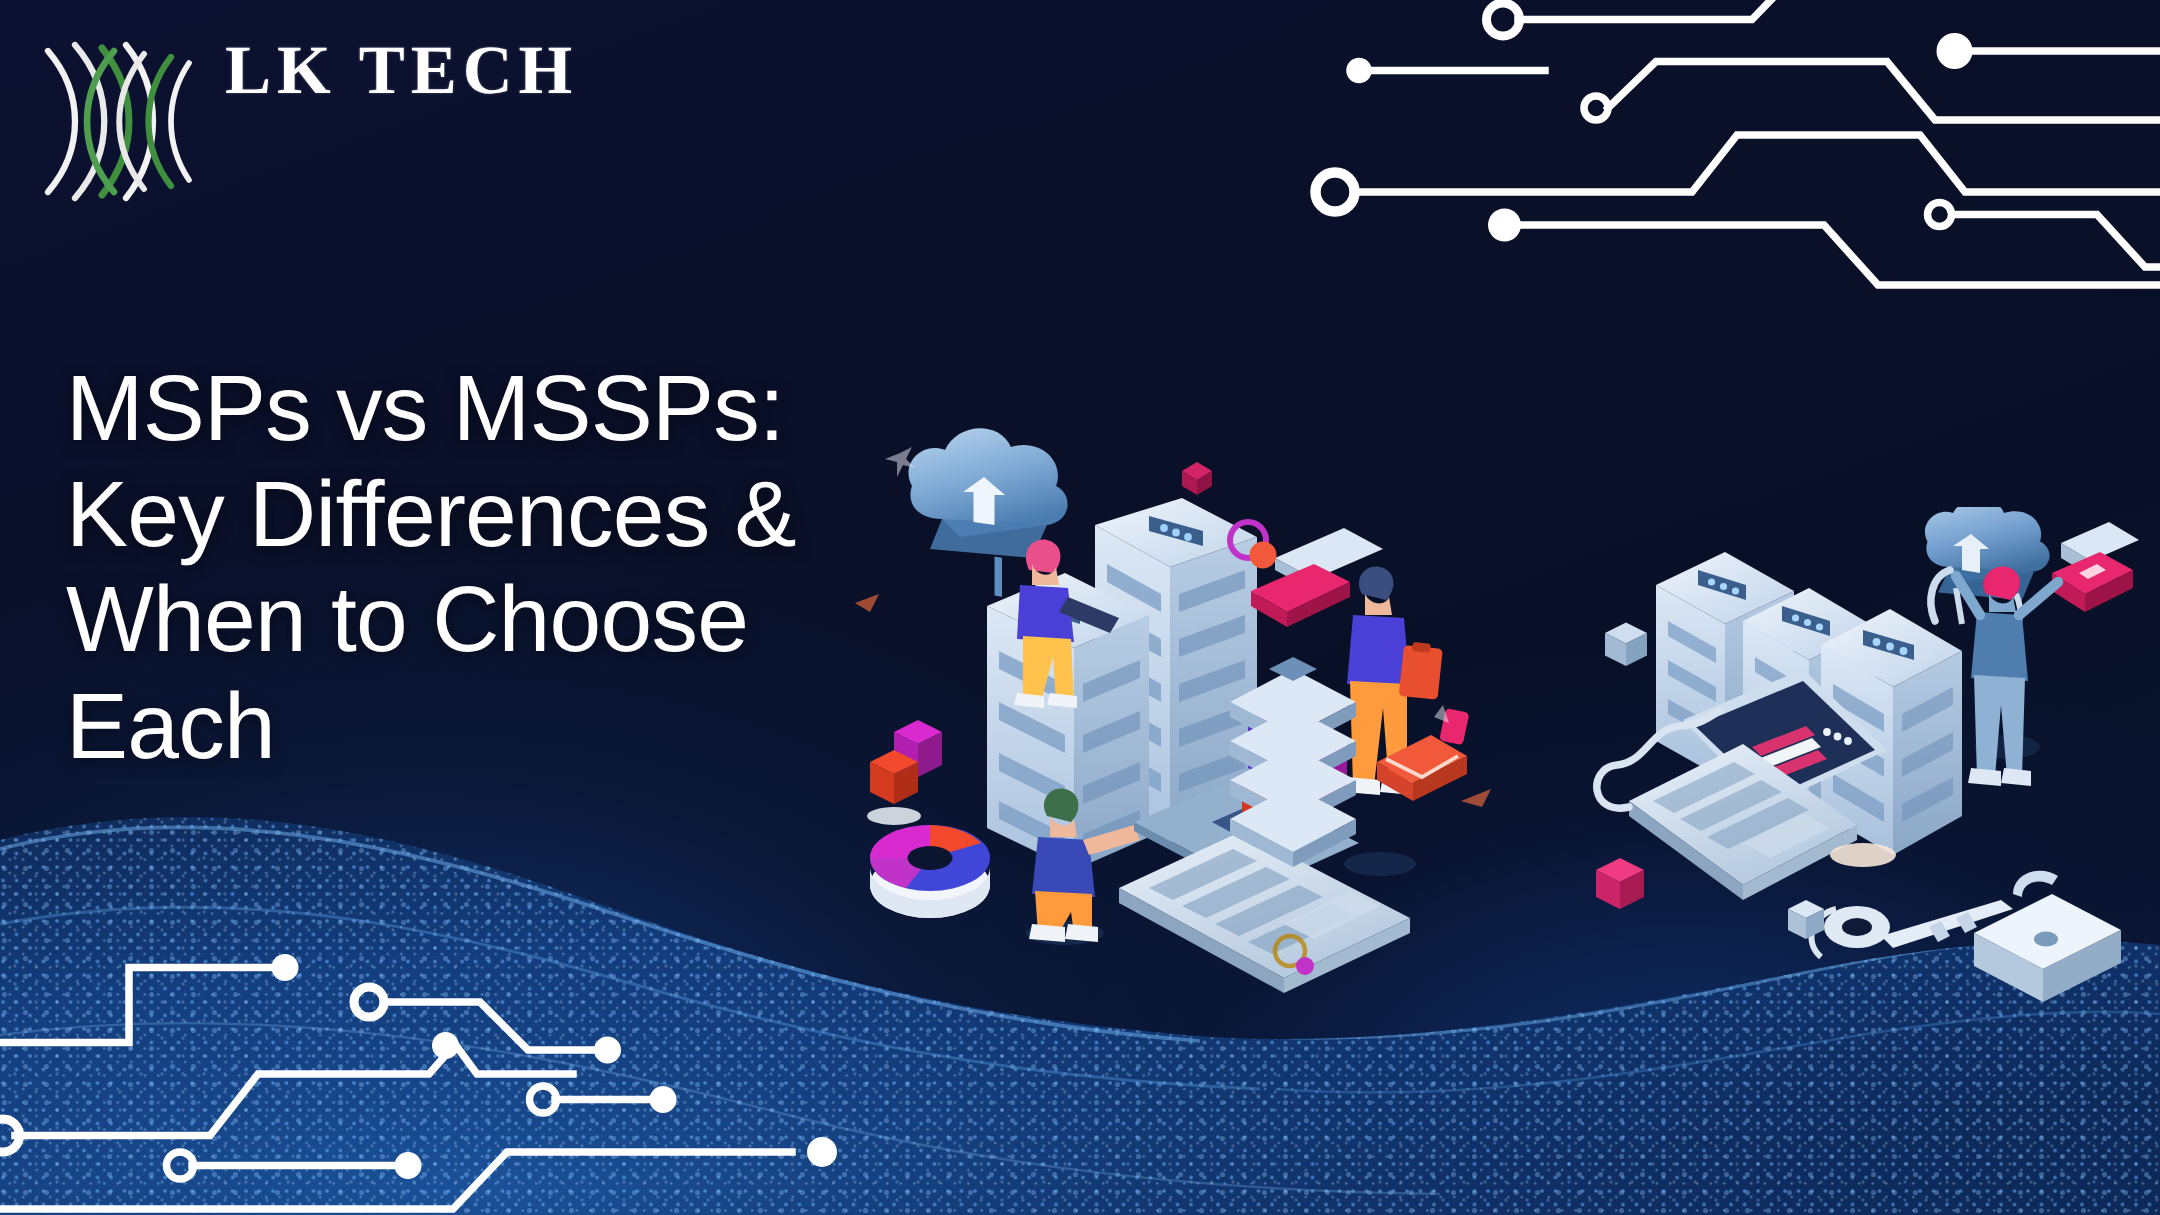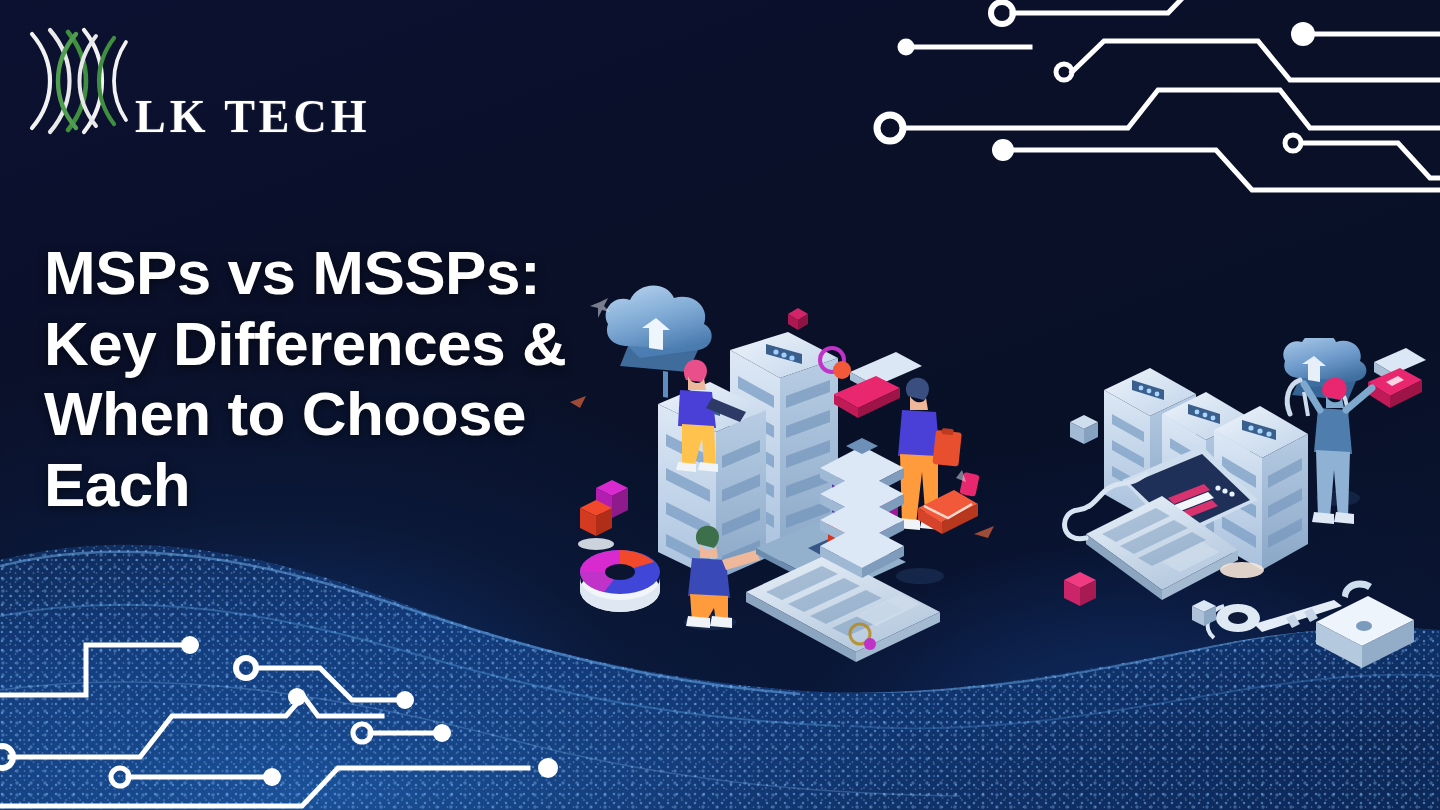--- a/index.html
+++ b/index.html
@@ -19,21 +19,21 @@
   
   .wave-layer { position:absolute; inset:0; pointer-events:none; }
   .wave-svg { position:absolute; inset:0; width:1440px; height:810px; }
 
   
   .circuit-svg { position:absolute; inset:0; width:1440px; height:810px; pointer-events:none; }
 
   
   .logo {
     position:absolute; left:22px; top:22px;
-    display:flex; align-items:flex-end; gap:1px;
+    display:flex; align-items:flex-start; gap:16px;
     z-index:30;
   }
   .logo-mark { width:112px; height:118px; flex:0 0 auto; }
   .logo-word {
     color:#ffffff;
     font-family:"Liberation Serif", serif;
     font-size:46px;
     font-weight:700;
     letter-spacing:4px;
     line-height:1;
@@ -46,21 +46,21 @@
   .headline {
     position:absolute;
     left:44px; top:238px;
     width:560px;
     z-index:25;
   }
   .headline-text {
     color:#ffffff;
     font-family:"Liberation Sans Narrow","Liberation Sans", sans-serif;
     font-size:62px;
-    font-weight:700;
+    font-weight:400;
     line-height:1.14;
     letter-spacing:-0.5px;
     text-shadow:0 2px 10px rgba(0,0,0,0.55);
     white-space:pre-line;
   }
 
   
   .vs-label {
     position:absolute;
     left:866px; top:256px;

